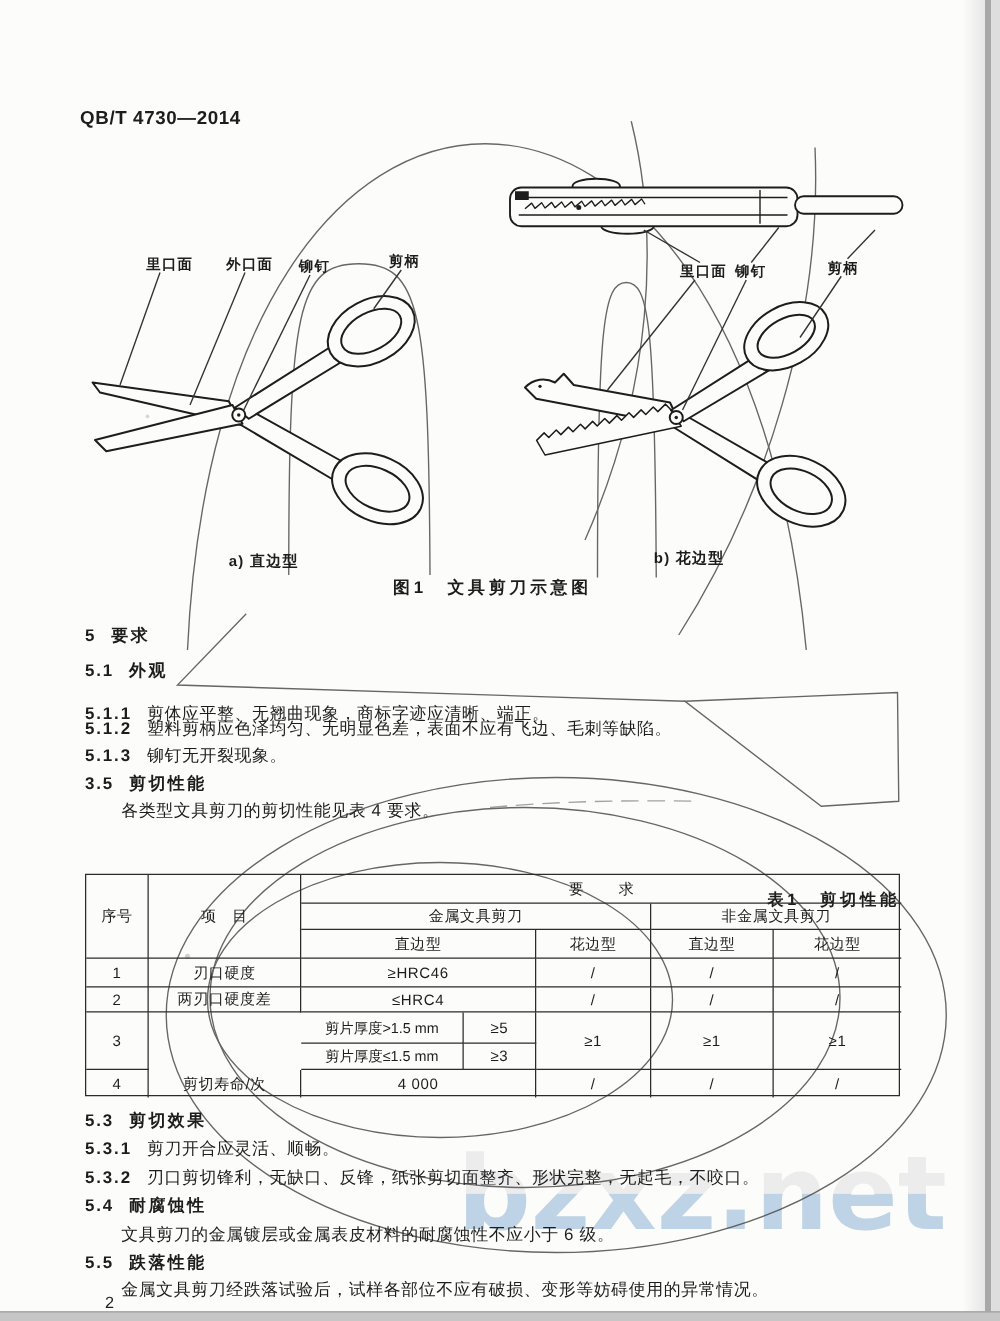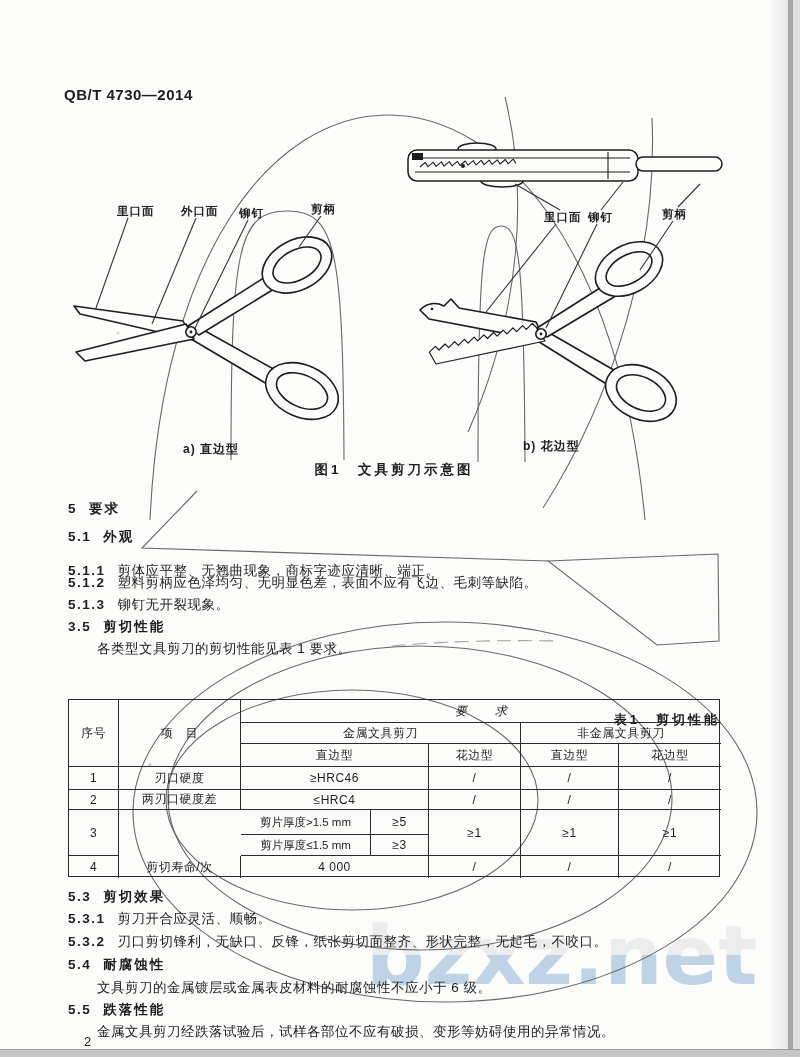--- a/index.html
+++ b/index.html
@@ -20,21 +20,21 @@
   .page-num{left:84px;top:1034px;font-size:13px;}
   
   #spec-table{left:68px;top:699px;width:652px;height:178px;display:grid;
     grid-template-columns:50px 122px 130px 58px 92px 98px 102px;
     grid-template-rows:23px 21px 23px 23px 20px 25px 21px 22px;
     border:1.5px solid #2b2b2b;box-sizing:border-box;font-size:12px;background:transparent;z-index:3;}
   .cell{border-right:1.2px solid #2b2b2b;border-bottom:1.2px solid #2b2b2b;
         display:flex;align-items:center;justify-content:center;letter-spacing:.5px;overflow:hidden;}
   .cell.lc{border-right:none;} .cell.lr{border-bottom:none;}
   .cell.small{font-size:11.5px;letter-spacing:0;}
-  .cell.wide{letter-spacing:8px;text-indent:8px;font-style:italic;}
+  .cell.wide{letter-spacing:8px;text-indent:8px;}
   
   .wm{left:366px;top:908px;z-index:1;font-family:"DejaVu Sans",sans-serif;
       font-size:82px;font-weight:800;line-height:1.18;letter-spacing:0;}
   .wm-slice{overflow:hidden;height:47px;color:#ececec;text-align:center;}
   .wm-slice.bot{height:58px;color:#bed3e6;}
   .wm-slice.bot span{display:block;margin-top:-47px;}
   .wm-slice span{display:block;}
   
   .edge-right-line{left:788px;top:0;width:5px;height:1057px;background:#a7a7a7;z-index:5;}
   .edge-right-soft{left:793px;top:0;width:7px;height:1057px;background:#dedede;z-index:5;}
@@ -137,21 +137,21 @@
 <div class="abs z3 fig-caption" style="left:183px;top:441px">a) 直边型</div>
 <div class="abs z3 fig-caption" style="left:523px;top:438px">b) 花边型</div>
 <div class="abs z3 fig-title">图1　文具剪刀示意图</div>
 
 <div class="abs z3 clause" style="top:500px"><span class="num">5</span><span class="ttl">要求</span></div>
 <div class="abs z3 clause" style="top:528px"><span class="num">5.1</span><span class="ttl">外观</span></div>
 <div class="abs z3 clause" style="top:562px"><span class="num">5.1.1</span><span class="txt">剪体应平整、无翘曲现象，商标字迹应清晰、端正。</span></div>
 <div class="abs z3 clause" style="top:574px"><span class="num">5.1.2</span><span class="txt">塑料剪柄应色泽均匀、无明显色差，表面不应有飞边、毛刺等缺陷。</span></div>
 <div class="abs z3 clause" style="top:596px"><span class="num">5.1.3</span><span class="txt">铆钉无开裂现象。</span></div>
 <div class="abs z3 clause" style="top:618px"><span class="num">3.5</span><span class="ttl">剪切性能</span></div>
-<div class="abs z3 clause indent" style="top:640px"><span class="txt">各类型文具剪刀的剪切性能见表 1 要求。</span></div>
+<div class="abs z3 clause indent" style="top:640px"><span class="txt">各类型文具剪刀的剪切性能见表 4 要求。</span></div>
 
 <div class="abs z3 tbl-title">表1　剪切性能</div>
 
 <div id="spec-table" class="abs">
   <div class="cell" style="grid-column:1;grid-row:1/4">序号</div>
   <div class="cell" style="grid-column:2;grid-row:1/4">项　目</div>
   <div class="cell lc wide" style="grid-column:3/8;grid-row:1">要　求</div>
   <div class="cell" style="grid-column:3/6;grid-row:2">金属文具剪刀</div>
   <div class="cell lc" style="grid-column:6/8;grid-row:2">非金属文具剪刀</div>
   <div class="cell" style="grid-column:3/5;grid-row:3">直边型</div>

